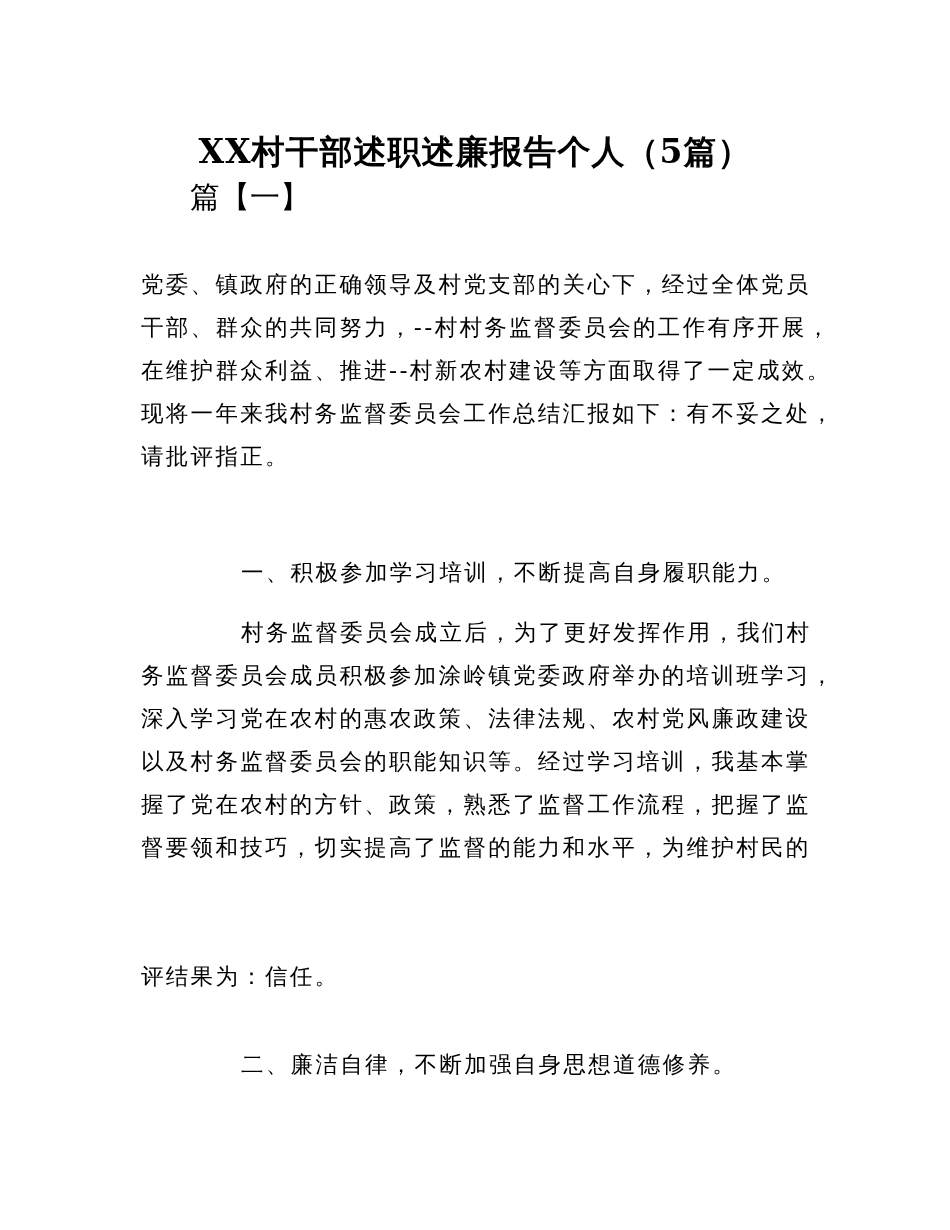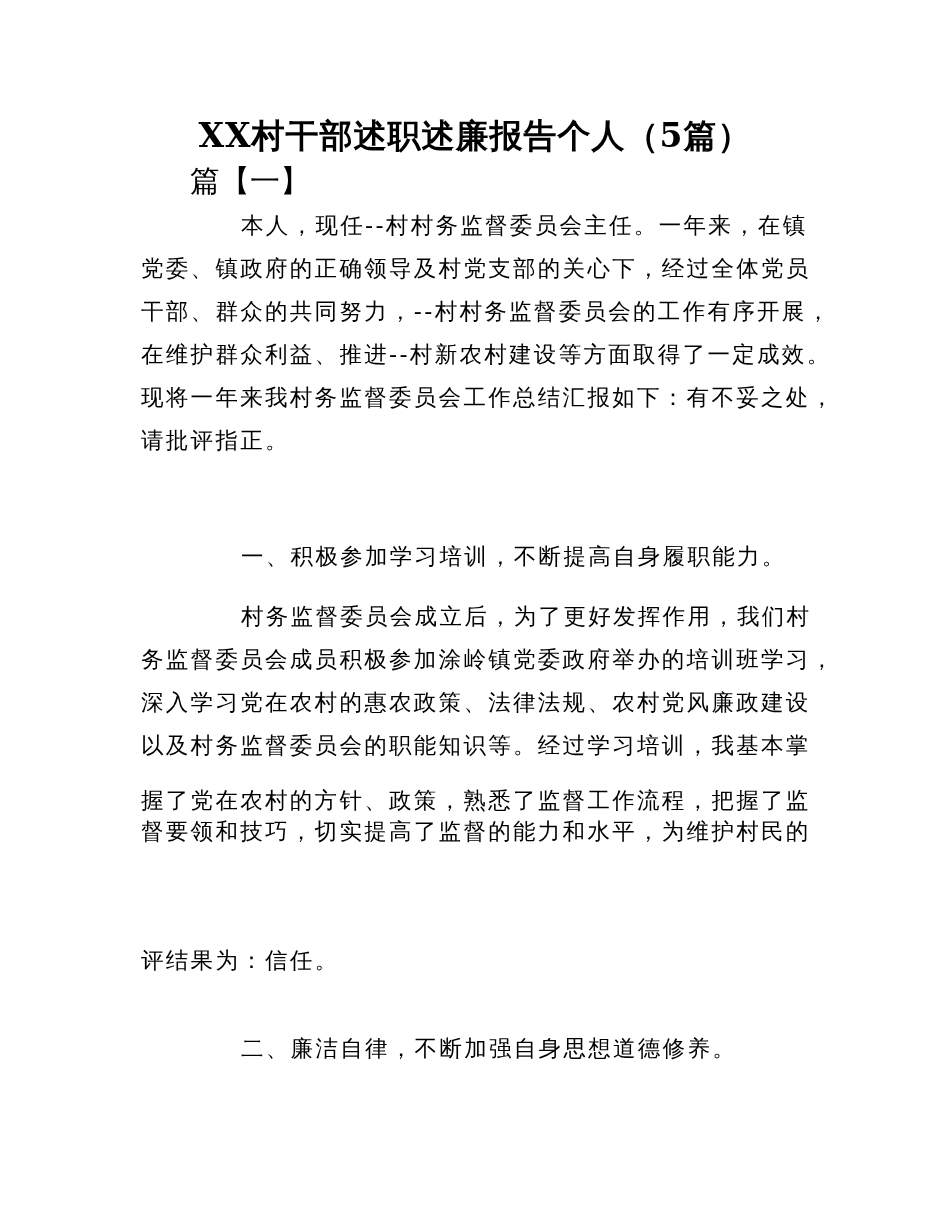--- a/index.html
+++ b/index.html
@@ -11,21 +11,21 @@
       width: 950px;
       height: 1230px;
       position: relative;
       overflow: hidden;
       color: #000000;
       font-family: "DejaVu Serif", "Liberation Serif", serif;
     }
     .page {
       position: absolute;
       left: 0;
-      top: 0;
+      top: 16px;
       width: 950px;
       height: 881px;
     }
     .title {
       position: absolute;
       left: 0;
       top: 112px;
       width: 950px;
       text-align: center;
       font-size: 33px;
@@ -58,32 +58,31 @@
   </style>
 </head>
 <body>
 
 <div class="page">
 
   <div class="title">XX村干部述职述廉报告个人（5篇）</div>
 
   <div class="section-label">篇【一】</div>
 
-  <div class="line indent" style="top:210px;">本人，现任--村村务监督委员会主任。一年来，在镇</div>
   <div class="line" style="top:253px;">党委、镇政府的正确领导及村党支部的关心下，经过全体党员</div>
   <div class="line" style="top:296px;">干部、群众的共同努力，--村村务监督委员会的工作有序开展，</div>
   <div class="line" style="top:339px;">在维护群众利益、推进--村新农村建设等方面取得了一定成效。</div>
   <div class="line" style="top:382px;">现将一年来我村务监督委员会工作总结汇报如下：有不妥之处，</div>
   <div class="line" style="top:425px;">请批评指正。</div>
 
   <div class="line indent" style="top:513px;margin-top:28px;">一、积极参加学习培训，不断提高自身履职能力。</div>
 
   <div class="line indent" style="top:601px;">村务监督委员会成立后，为了更好发挥作用，我们村</div>
   <div class="line" style="top:644px;">务监督委员会成员积极参加涂岭镇党委政府举办的培训班学习，</div>
   <div class="line" style="top:687px;">深入学习党在农村的惠农政策、法律法规、农村党风廉政建设</div>
   <div class="line" style="top:730px;">以及村务监督委员会的职能知识等。经过学习培训，我基本掌</div>
-  <div class="line" style="top:773px;margin-top:12px;">握了党在农村的方针、政策，熟悉了监督工作流程，把握了监</div>
+  <div class="line" style="top:773px;">握了党在农村的方针、政策，熟悉了监督工作流程，把握了监</div>
   <div class="line" style="top:816px;">督要领和技巧，切实提高了监督的能力和水平，为维护村民的</div>
   <div class="line" style="top:945px;">评结果为：信任。</div>
 
   <div class="line indent" style="top:1033px;">二、廉洁自律，不断加强自身思想道德修养。</div>
 
 </div>
 
 </body></html>

